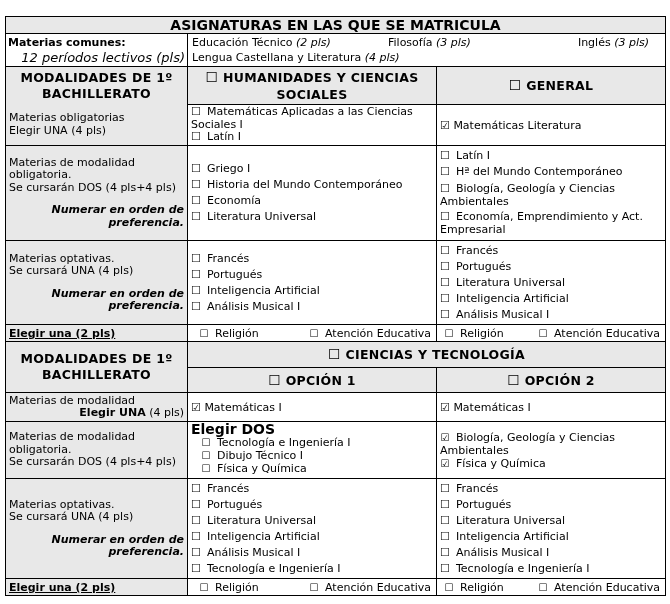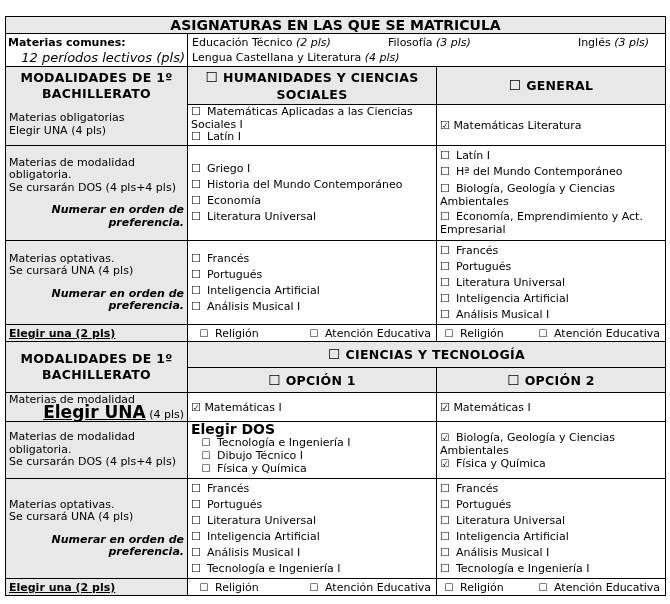--- a/index.html
+++ b/index.html
@@ -150,21 +150,21 @@
     </td>
     <td class="gray colhead">
       <span style="font-weight:normal;font-size:14px;">☐</span>
       <span>OPCIÓN 2</span>
     </td>
   </tr>
 
   <tr style="height:29px">
     <td class="gray lbl" style="line-height:12px;">
       <div>Materias de modalidad</div>
-      <div class="right"><b style="font-size:17px;text-decoration:underline;">Elegir UNA</b> <span>(4 pls)</span></div>
+      <div class="right"><b style="font-size:11px;">Elegir UNA</b> <span>(4 pls)</span></div>
     </td>
     <td>
       <span><span>☑</span> <span>Matemáticas I</span></span>
     </td>
     <td>
       <span><span>☑</span> <span>Matemáticas I</span></span>
     </td>
   </tr>
 
   <tr style="height:57px">

